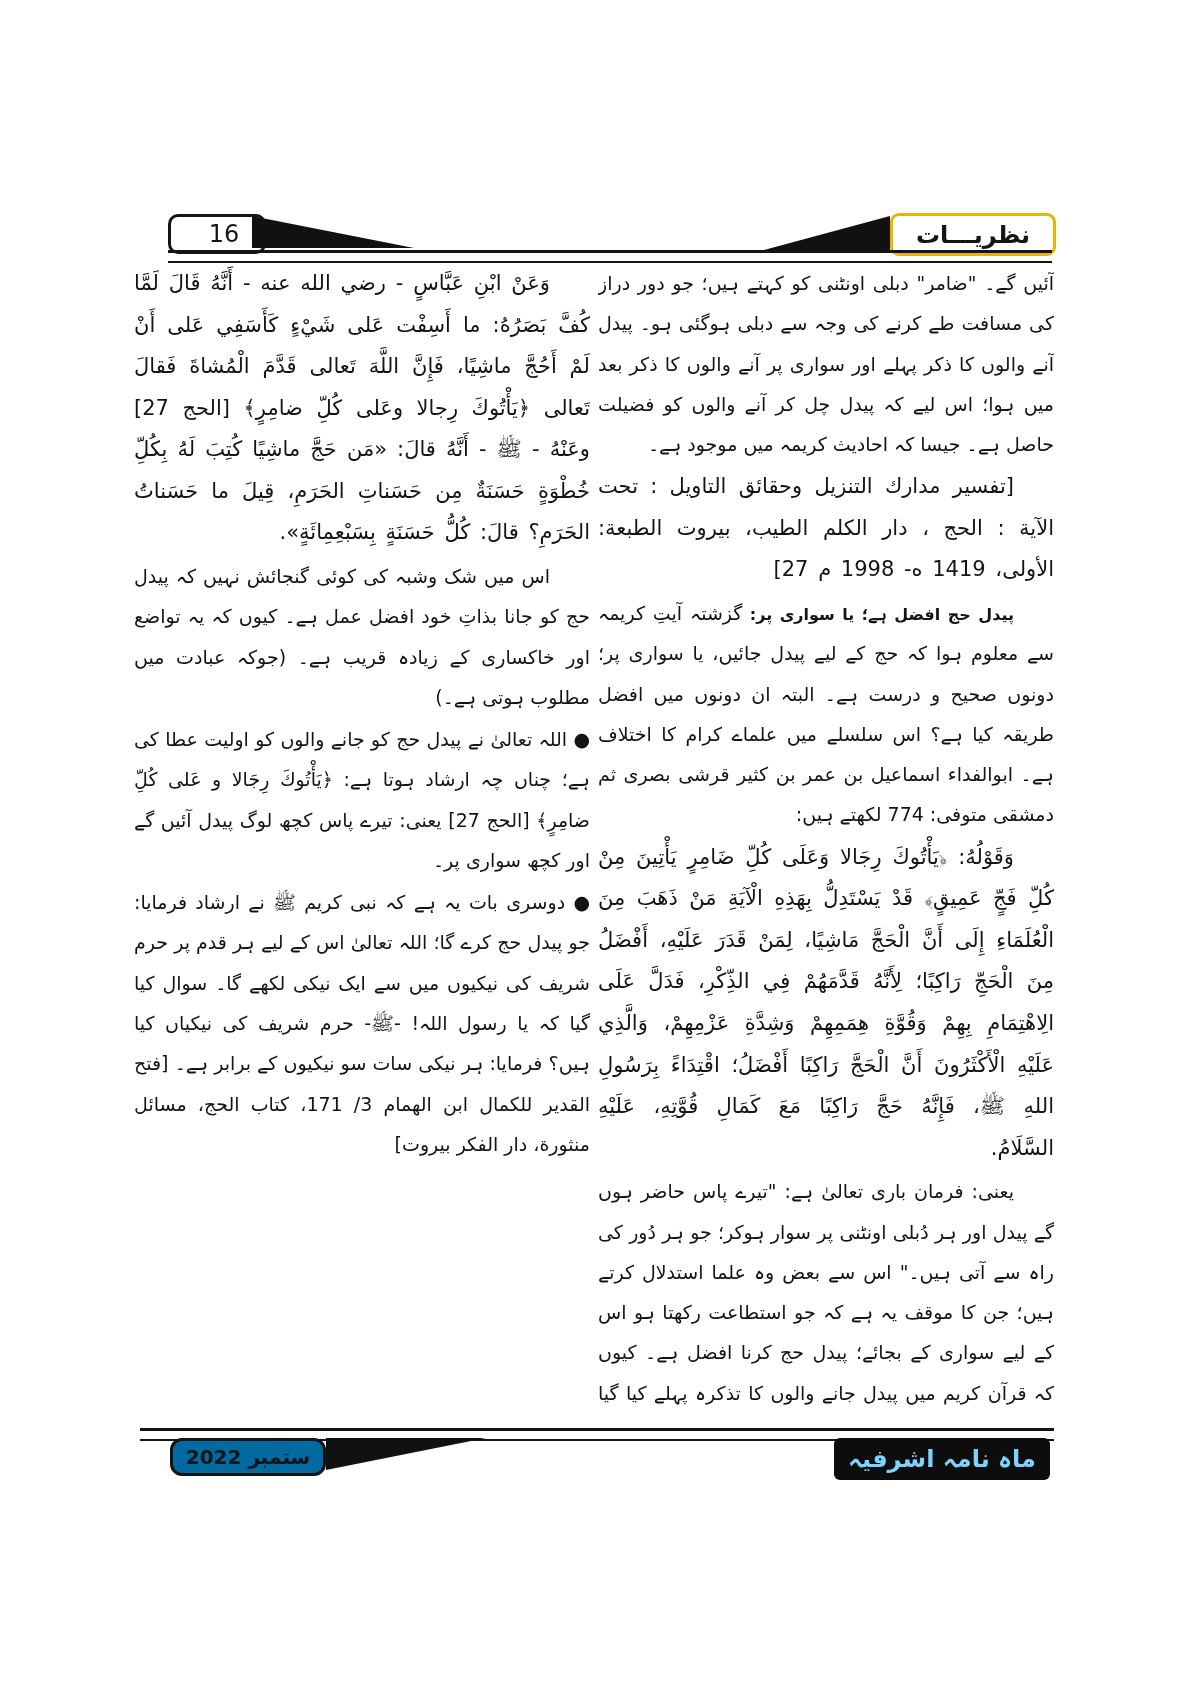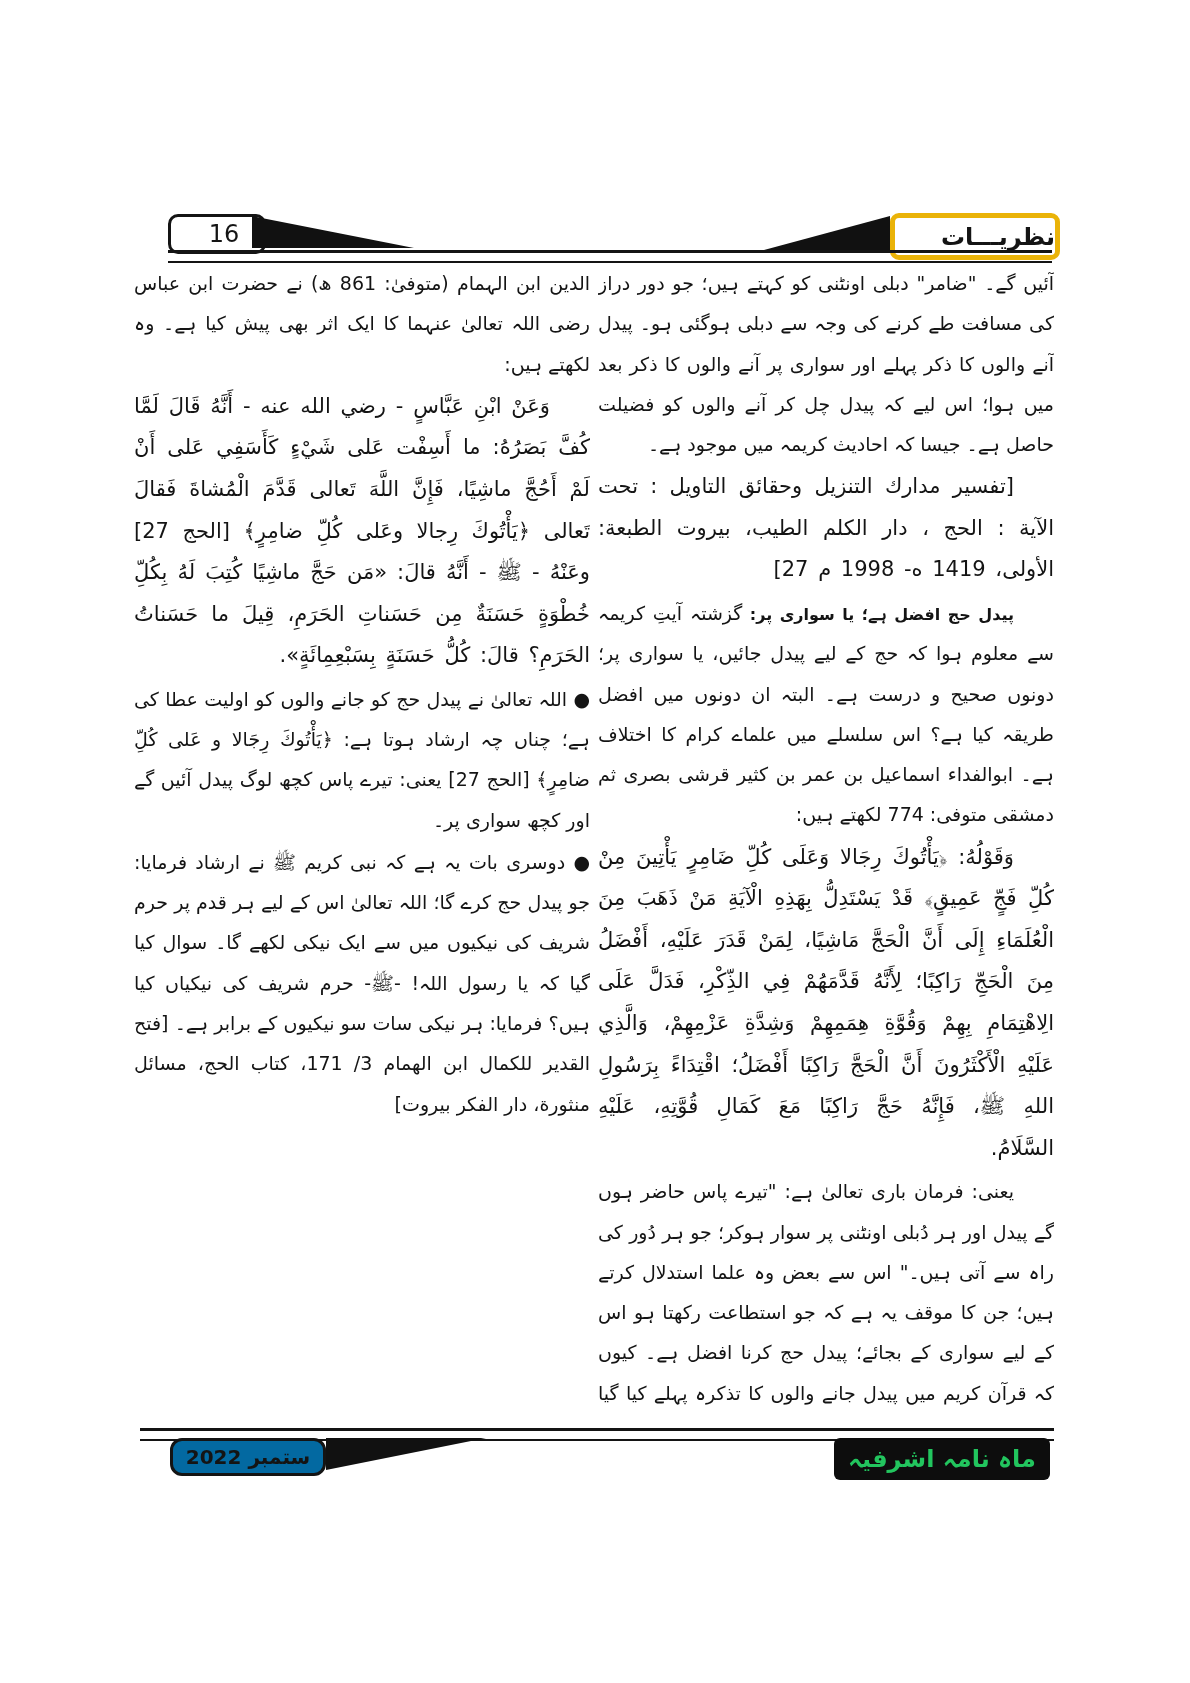--- a/index.html
+++ b/index.html
@@ -15,22 +15,22 @@
     position:absolute;left:168px;top:214px;width:78px;height:34px;
     border:3px solid #141414;border-radius:10px;background:#fff;
     display:flex;align-items:center;justify-content:center;
     font-size:24px;direction:ltr;padding-left:14px;
   }
   .tri{position:absolute;background:#111;}
   .tri-pagenum{left:252px;top:216px;width:162px;height:32px;
     clip-path:polygon(0 0,0 100%,100% 100%);}
   .section-box{
     position:absolute;left:890px;top:213px;width:160px;height:37px;
-    border:5px solid #eab308;border-radius:9px;background:#fff;
-    display:flex;align-items:center;
+    border:3px solid #eab308;border-radius:9px;background:#fff;
+    display:flex;align-items:center;justify-content:center;
     font-size:24px;font-weight:bold;letter-spacing:1px;
   }
   .tri-section{left:764px;top:216px;width:126px;height:34px;
     clip-path:polygon(100% 0,0 100%,100% 100%);}
   .dbl-rule{
     position:absolute;height:8px;
     border-top:3px solid #141414;border-bottom:2px solid #141414;
   }
   .rule-header{left:168px;right:138px;top:250px;}
   .rule-footer{left:140px;right:136px;top:1428px;}
@@ -52,21 +52,21 @@
   .date-box{
     position:absolute;left:170px;top:1438px;width:150px;height:32px;
     border:3px solid #141414;border-radius:12px;background:#0369a1;
     display:flex;align-items:center;justify-content:center;
     font-size:20px;font-weight:bold;
   }
   .tri-date{left:326px;top:1438px;width:160px;height:32px;
     clip-path:polygon(0 0,0 100%,100% 0);}
   .magazine-box{
     position:absolute;right:140px;top:1438px;width:216px;height:42px;
-    background:#0d0d0d;border-radius:6px;color:#22c55e;
+    background:#0d0d0d;border-radius:6px;color:#7dd3fc;
     display:flex;align-items:center;justify-content:center;
     font-size:24px;font-weight:bold;
   }
 </style>
 </head>
 <body>
 
 <div class="page">
 
   <div class="pagenum-box">
@@ -80,22 +80,22 @@
   <div class="dbl-rule rule-header"></div>
 
   <div class="col col-right">
       <p class="para urdu">آئیں گے۔ "ضامر" دبلی اونٹنی کو کہتے ہیں؛ جو دور دراز کی مسافت طے کرنے کی وجہ سے دبلی ہوگئی ہو۔ پیدل آنے والوں کا ذکر پہلے اور سواری پر آنے والوں کا ذکر بعد میں ہوا؛ اس لیے کہ پیدل چل کر آنے والوں کو فضیلت حاصل ہے۔ جیسا کہ احادیث کریمہ میں موجود ہے۔</p>
       <p class="para arabic indent">[تفسیر مدارك التنزيل وحقائق التاويل : تحت الآية : الحج ، دار الكلم الطيب، بيروت الطبعة: الأولى، 1419 ه- 1998 م 27]</p>
       <p class="para urdu indent"><span class="lead">پیدل حج افضل ہے؛ یا سواری پر: </span>گزشتہ آیتِ کریمہ سے معلوم ہوا کہ حج کے لیے پیدل جائیں، یا سواری پر؛ دونوں صحیح و درست ہے۔ البتہ ان دونوں میں افضل طریقہ کیا ہے؟ اس سلسلے میں علماے کرام کا اختلاف ہے۔ ابوالفداء اسماعیل بن عمر بن کثیر قرشی بصری ثم دمشقی متوفی: 774 لکھتے ہیں:</p>
       <p class="para arabic indent">وَقَوْلُهُ: ﴿يَأْتُوكَ رِجَالا وَعَلَى كُلِّ ضَامِرٍ يَأْتِينَ مِنْ كُلِّ فَجٍّ عَمِيقٍ﴾ قَدْ يَسْتَدِلُّ بِهَذِهِ الْآيَةِ مَنْ ذَهَبَ مِنَ الْعُلَمَاءِ إِلَى أَنَّ الْحَجَّ مَاشِيًا، لِمَنْ قَدَرَ عَلَيْهِ، أَفْضَلُ مِنَ الْحَجِّ رَاكِبًا؛ لِأَنَّهُ قَدَّمَهُمْ فِي الذِّكْرِ، فَدَلَّ عَلَى الِاهْتِمَامِ بِهِمْ وَقُوَّةِ هِمَمِهِمْ وَشِدَّةِ عَزْمِهِمْ، وَالَّذِي عَلَيْهِ الْأَكْثَرُونَ أَنَّ الْحَجَّ رَاكِبًا أَفْضَلُ؛ اقْتِدَاءً بِرَسُولِ اللهِ ﷺ، فَإِنَّهُ حَجَّ رَاكِبًا مَعَ كَمَالِ قُوَّتِهِ، عَلَيْهِ السَّلَامُ.</p>
       <p class="para urdu indent">یعنی: فرمان باری تعالیٰ ہے: "تیرے پاس حاضر ہوں گے پیدل اور ہر دُبلی اونٹنی پر سوار ہوکر؛ جو ہر دُور کی راہ سے آتی ہیں۔" اس سے بعض وہ علما استدلال کرتے ہیں؛ جن کا موقف یہ ہے کہ جو استطاعت رکھتا ہو اس کے لیے سواری کے بجائے؛ پیدل حج کرنا افضل ہے۔ کیوں کہ قرآن کریم میں پیدل جانے والوں کا تذکرہ پہلے کیا گیا ہے۔ جس سے ان کے شان کی بلندی، ان کی حوصلوں کی طاقت اور عزم و ارادے کی مضبوطی کا پتہ چلتا ہے۔</p>
     </div>
   <div class="col col-left">
-      <p class="para urdu">الدین ابن الہمام (متوفیٰ: 861 ھ) نے حضرت ابن عباس رضی اللہ تعالیٰ عنہما کا ایک اثر بھی پیش کیا ہے۔ وہ لکھتے ہیں:</p>
       <p class="para arabic indent">وَعَنْ ابْنِ عَبَّاسٍ - رضي الله عنه - أَنَّهُ قَالَ لَمَّا كُفَّ بَصَرُهُ: ما أَسِفْت عَلى شَيْءٍ كَأَسَفِي عَلى أَنْ لَمْ أَحُجَّ ماشِيًا، فَإِنَّ اللَّهَ تَعالى قَدَّمَ الْمُشاةَ فَقالَ تَعالى ﴿يَأْتُوكَ رِجالا وعَلى كُلِّ ضامِرٍ﴾ [الحج 27] وعَنْهُ - ﷺ - أَنَّهُ قالَ: «مَن حَجَّ ماشِيًا كُتِبَ لَهُ بِكُلِّ خُطْوَةٍ حَسَنَةٌ مِن حَسَناتِ الحَرَمِ، قِيلَ ما حَسَناتُ الحَرَمِ؟ قالَ: كُلُّ حَسَنَةٍ بِسَبْعِمِائَةٍ».</p>
+      <p class="para urdu indent">اس میں شک وشبہ کی کوئی گنجائش نہیں کہ پیدل حج کو جانا بذاتِ خود افضل عمل ہے۔ کیوں کہ یہ تواضع اور خاکساری کے زیادہ قریب ہے۔ (جوکہ عبادت میں مطلوب ہوتی ہے۔)</p>
       <p class="para urdu">● اللہ تعالیٰ نے پیدل حج کو جانے والوں کو اولیت عطا کی ہے؛ چناں چہ ارشاد ہوتا ہے: ﴿یَأْتُوكَ رِجَالا و عَلی كُلِّ ضامِرٍ﴾ [الحج 27] یعنی: تیرے پاس کچھ لوگ پیدل آئیں گے اور کچھ سواری پر۔</p>
       <p class="para urdu">● دوسری بات یہ ہے کہ نبی کریم ﷺ نے ارشاد فرمایا: جو پیدل حج کرے گا؛ اللہ تعالیٰ اس کے لیے ہر قدم پر حرم شریف کی نیکیوں میں سے ایک نیکی لکھے گا۔ سوال کیا گیا کہ یا رسول اللہ! -ﷺ- حرم شریف کی نیکیاں کیا ہیں؟ فرمایا: ہر نیکی سات سو نیکیوں کے برابر ہے۔ [فتح القدیر للکمال ابن الهمام 3/ 171، کتاب الحج، مسائل منثورة، دار الفكر بیروت]</p>
     </div>
 
   <div class="dbl-rule rule-footer"></div>
   <div class="date-box">
     <span>ستمبر 2022</span>
   </div>
   <div class="tri tri-date"></div>
   <div class="magazine-box">

